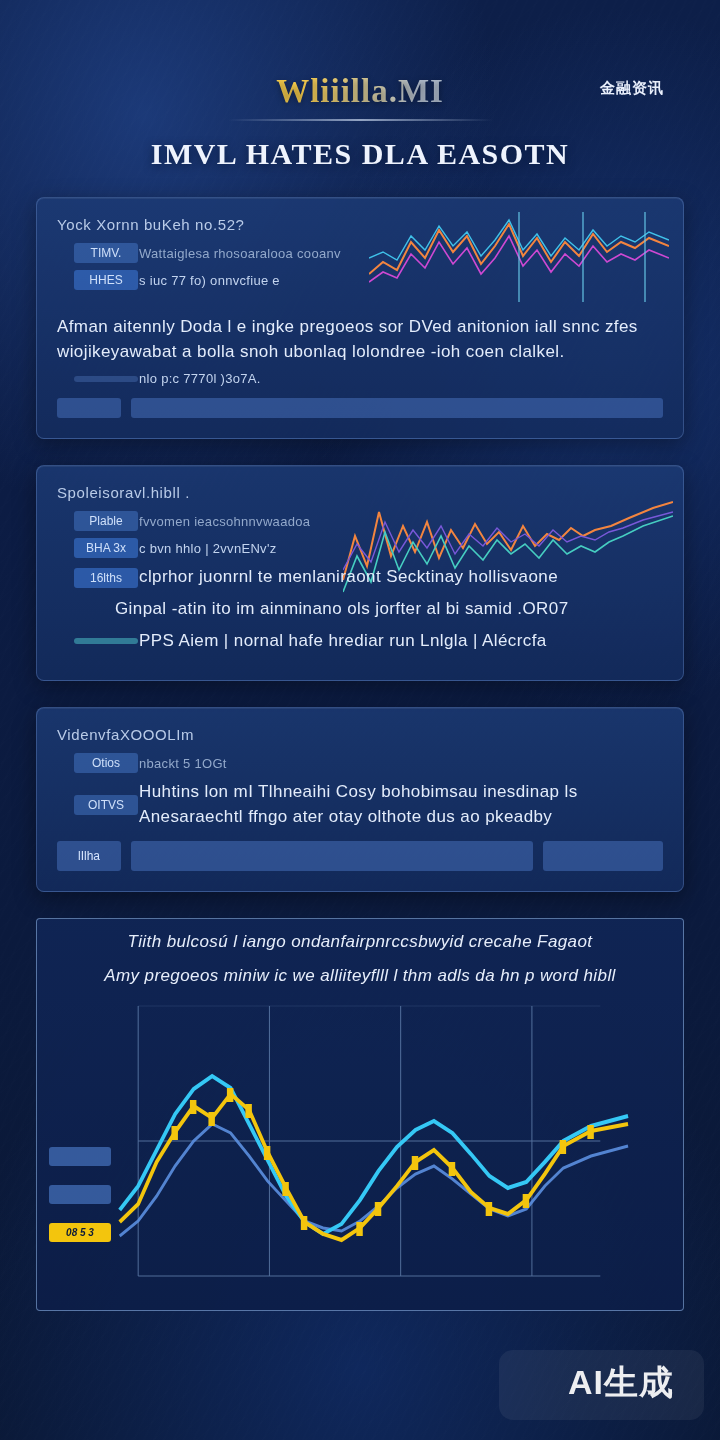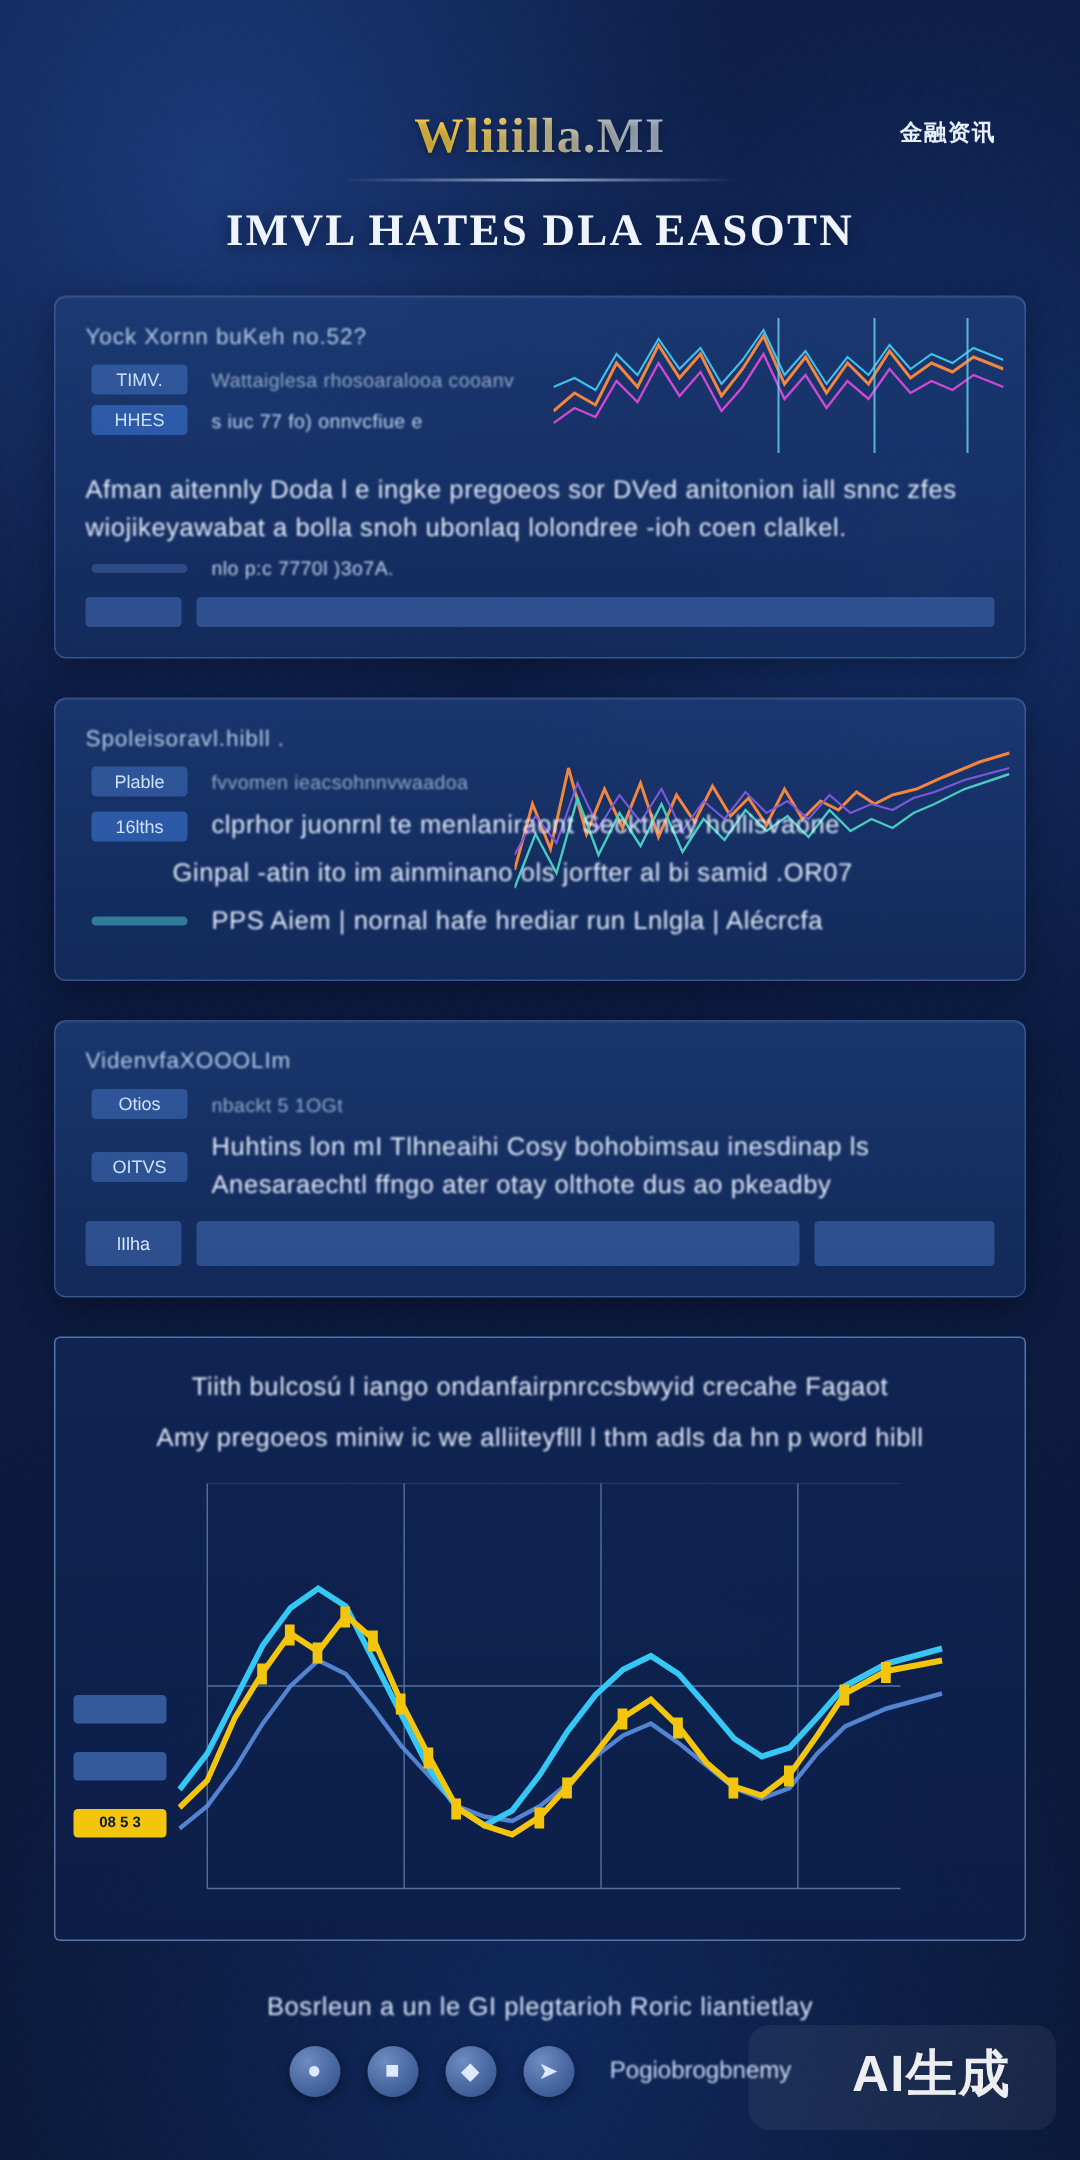--- a/index.html
+++ b/index.html
@@ -32,41 +32,41 @@
     font-size:30px;font-weight:bold;letter-spacing:1.5px;color:#eef3fd;
     text-shadow:0 2px 10px rgba(10,25,60,.9);filter:blur(.5px);}
 
   
   .card{position:relative;margin:26px 12px 0;border-radius:8px;
     background:linear-gradient(180deg,rgba(28,58,116,.85),rgba(20,44,94,.85));
     border:1px solid rgba(120,160,220,.32);
     box-shadow:0 6px 22px rgba(0,0,0,.35), inset 0 1px 0 rgba(255,255,255,.06);
     padding:18px 20px 20px;overflow:hidden;}
   .card-title{font-size:15px;color:#b9cbe8;letter-spacing:.6px;filter:blur(.6px);margin-bottom:10px;}
-  .row{display:flex;gap:16px;align-items:center;margin:7px 4px;}
+  .row{display:flex;gap:1px;align-items:center;margin:7px 17px;}
   .tag{background:rgba(70,120,200,.5);border-radius:3px;padding:3px 9px;font-size:12px;
     color:#cfe0fa;filter:blur(.5px);min-width:46px;text-align:center;}
   .tag.blue{background:rgba(52,104,190,.75);}
   .tag.teal{background:rgba(60,150,170,.75);}
   .tag.ghost{background:rgba(90,130,200,.35);}
   .line{font-size:13px;color:#c3d4ef;filter:blur(.7px);letter-spacing:.3px;}
   .line.dim{color:#93a9cb;}
   .bigline{font-size:17px;color:#e3ecfb;letter-spacing:.4px;filter:blur(.6px);line-height:1.45;}
   .chip-row{display:flex;gap:10px;margin-top:12px;}
   .chip{height:20px;border-radius:3px;background:rgba(80,125,205,.45);flex:0 0 64px;}
   .chip.wide{flex:1;}
 
   
   .spark{position:absolute;right:14px;top:14px;width:300px;height:90px;opacity:.95;}
   .spark.mid{right:10px;top:30px;width:330px;height:110px;}
 
   
   .chartcard{position:relative;margin:26px 12px 0;border:1px solid rgba(150,185,235,.55);
     border-radius:4px;background:linear-gradient(180deg,rgba(16,38,86,.9),rgba(12,30,72,.9));
-    padding:16px 14px 14px;}
+    padding:6px 14px 14px;font-style:italic;}
   .chart-head{font-size:17px;color:#e7eefb;filter:blur(.6px);line-height:1.5;letter-spacing:.4px;
     text-align:center;margin:4px 10px 8px;}
   .plot{position:relative;height:300px;margin:6px 4px 0;}
   .legend-stack{position:absolute;left:-6px;bottom:54px;display:flex;flex-direction:column;gap:19px;z-index:5;}
   .lg{width:62px;height:19px;border-radius:3px;background:rgba(80,130,210,.6);filter:blur(.4px);}
   .lg.y{background:#f3c50d;}
   .lg-label{font-size:10px;color:#0b1a3a;text-align:center;line-height:19px;font-weight:bold;}
 
   
   .footer{margin:34px 12px 0;text-align:center;}
@@ -132,20 +132,24 @@
   <div class="card">
     <svg class="spark mid" viewBox="0 0 330 110" preserveAspectRatio="none">
       <polyline fill="none" stroke="#ff8a3d" stroke-width="2" points="0,84 12,40 24,70 36,16 48,60 60,30 72,56 84,26 96,62 108,34 120,52 132,28 144,48 156,36 168,54 180,30 192,50 204,38 216,44 228,32 240,40 252,34 268,30 286,22 310,12 330,6"></polyline>
       <polyline fill="none" stroke="#49d6c6" stroke-width="1.6" points="0,96 14,60 28,86 42,36 56,74 70,46 84,68 98,40 112,72 126,50 140,64 154,44 168,58 182,48 196,62 210,44 224,58 238,50 252,56 266,46 280,40 300,30 330,20"></polyline>
       <polyline fill="none" stroke="#7f5be0" stroke-width="1.4" points="0,74 14,48 28,66 42,26 56,56 70,34 84,52 98,30 112,58 126,38 140,50 154,32 168,46 182,38 196,50 210,34 224,46 238,40 252,44 266,36 280,32 300,24 330,16"></polyline>
     </svg>
     <div class="card-title">Spoleisoravl.hibll .</div>
     <div class="row">
       <span class="tag">Plable</span>
       <span class="line dim">fvvomen ieacsohnnvwaadoa</span>
+    </div>
+    <div class="row">
+      <span class="tag blue">BHA 3x</span>
+      <span class="line">c bvn hhlo | 2vvnENv'z</span>
     </div>
     <div class="row">
       <span class="tag blue">16lths</span>
       <span class="bigline">clprhor juonrnl te menlaniraont Secktinay hollisvaone</span>
     </div>
     <div class="bigline" style="margin-top:6px;padding-left:58px">Ginpal -atin ito im ainminano ols jorfter al bi samid .OR07</div>
     <div class="row">
       <span class="tag teal"></span>
       <span class="bigline">PPS Aiem | nornal hafe hrediar run Lnlgla | Alécrcfa</span>
     </div>
@@ -214,27 +218,17 @@
       <div class="legend-stack">
         <div class="lg"></div>
         <div class="lg"></div>
         <div class="lg y">
           <div class="lg-label">08 5 3</div>
         </div>
       </div>
     </div>
   </div>
 
-  <div class="footer">
-    <div class="foot-text">Bosrleun a un le GI plegtarioh Roric liantietlay</div>
-    <div class="foot-icons">
-      <div class="circ">●</div>
-      <div class="circ">■</div>
-      <div class="circ">◆</div>
-      <div class="circ">➤</div>
-      <div class="foot-pill">Pogiobrogbnemy</div>
-    </div>
-  </div>
 
 </div>
 
 <div class="wm-box"></div>
 <div class="watermark">AI生成</div>
 
 </body></html>

